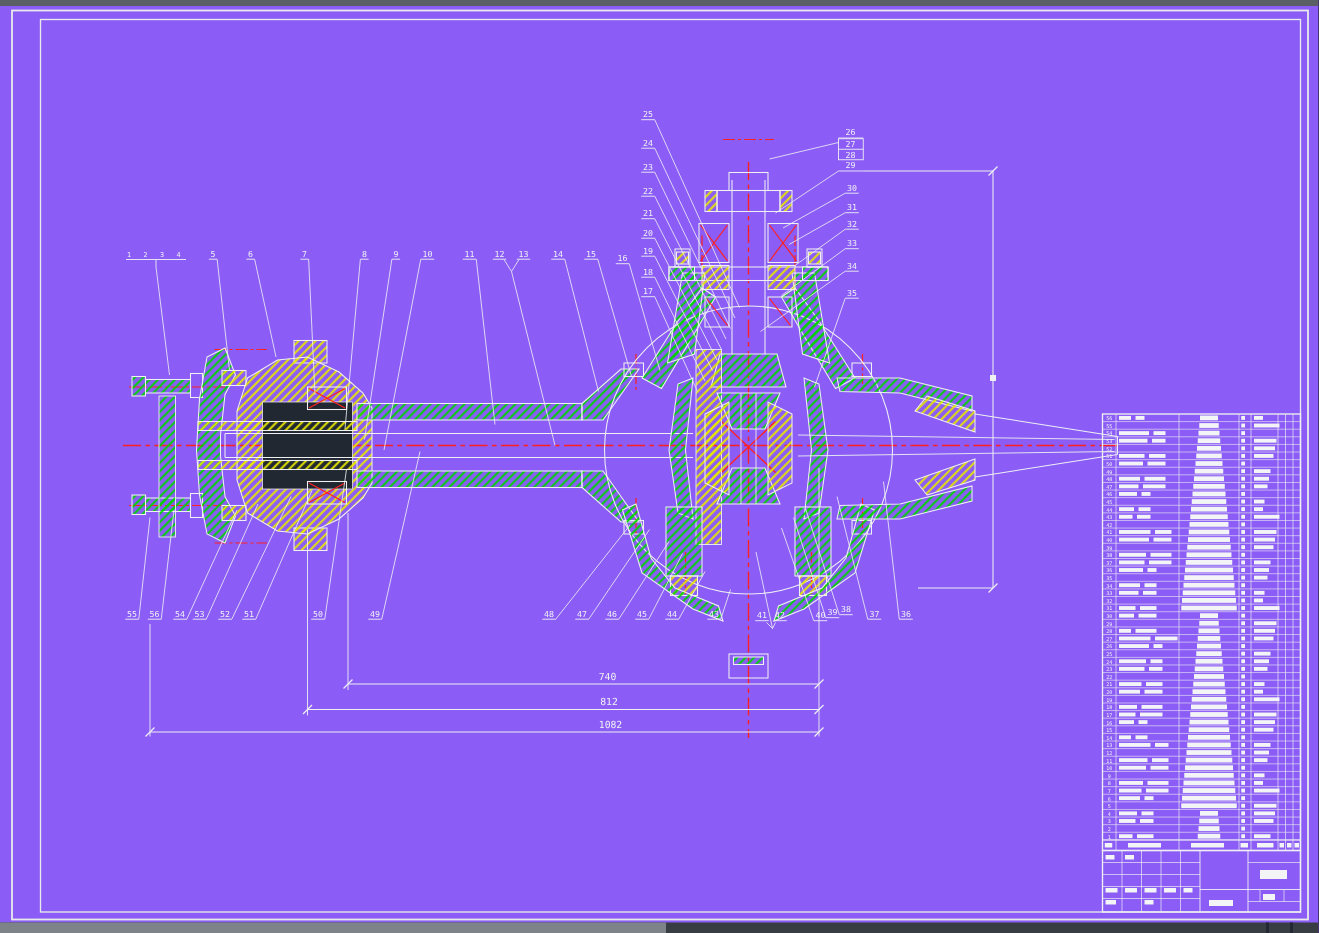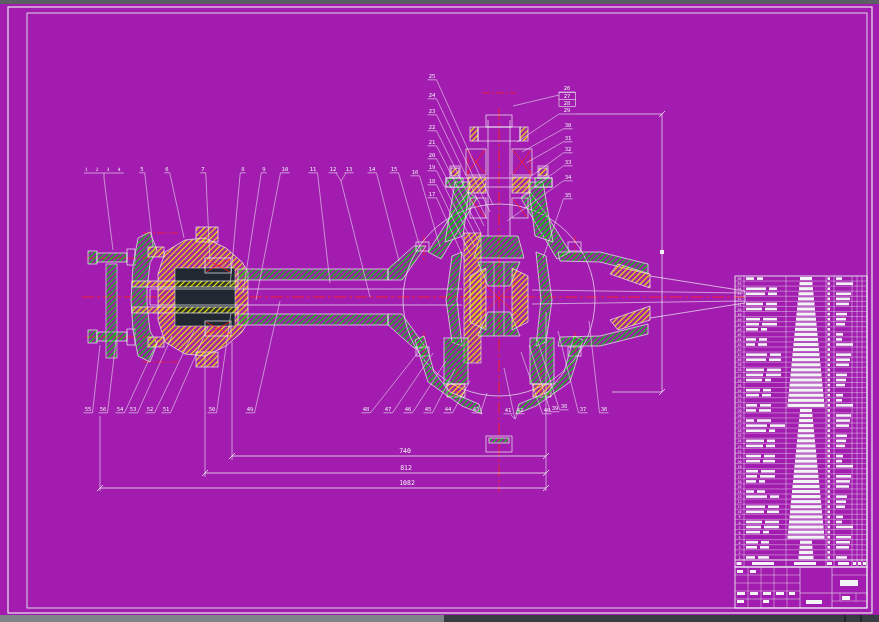--- a/index.html
+++ b/index.html
@@ -1,16 +1,16 @@
 <!DOCTYPE html>
 <html><head>
 <meta charset="utf-8">
 <style>
   html,body{margin:0;padding:0;background:#14181d;}
-  #viewport{position:relative;width:879px;height:622px;background:#a21caf;overflow:hidden;
+  #viewport{position:relative;width:879px;height:622px;background:#8b5cf6;overflow:hidden;
             font-family:"DejaVu Sans Mono","Liberation Mono",monospace;}
   #topedge{position:absolute;left:0;top:0;width:879px;height:4px;background:#5a5f66;}
   #drawing{position:absolute;left:0;top:0;}
   #hscroll{position:absolute;left:0;top:615px;width:879px;height:7px;background:#383d44;}
   #hthumb{position:absolute;left:0;top:0;width:444px;height:7px;background:#7e838a;}
   .notch{position:absolute;top:0;width:2px;height:7px;background:#222831;}
   text{fill:#f0f2f4;}
 </style>
 </head>
 <body>

